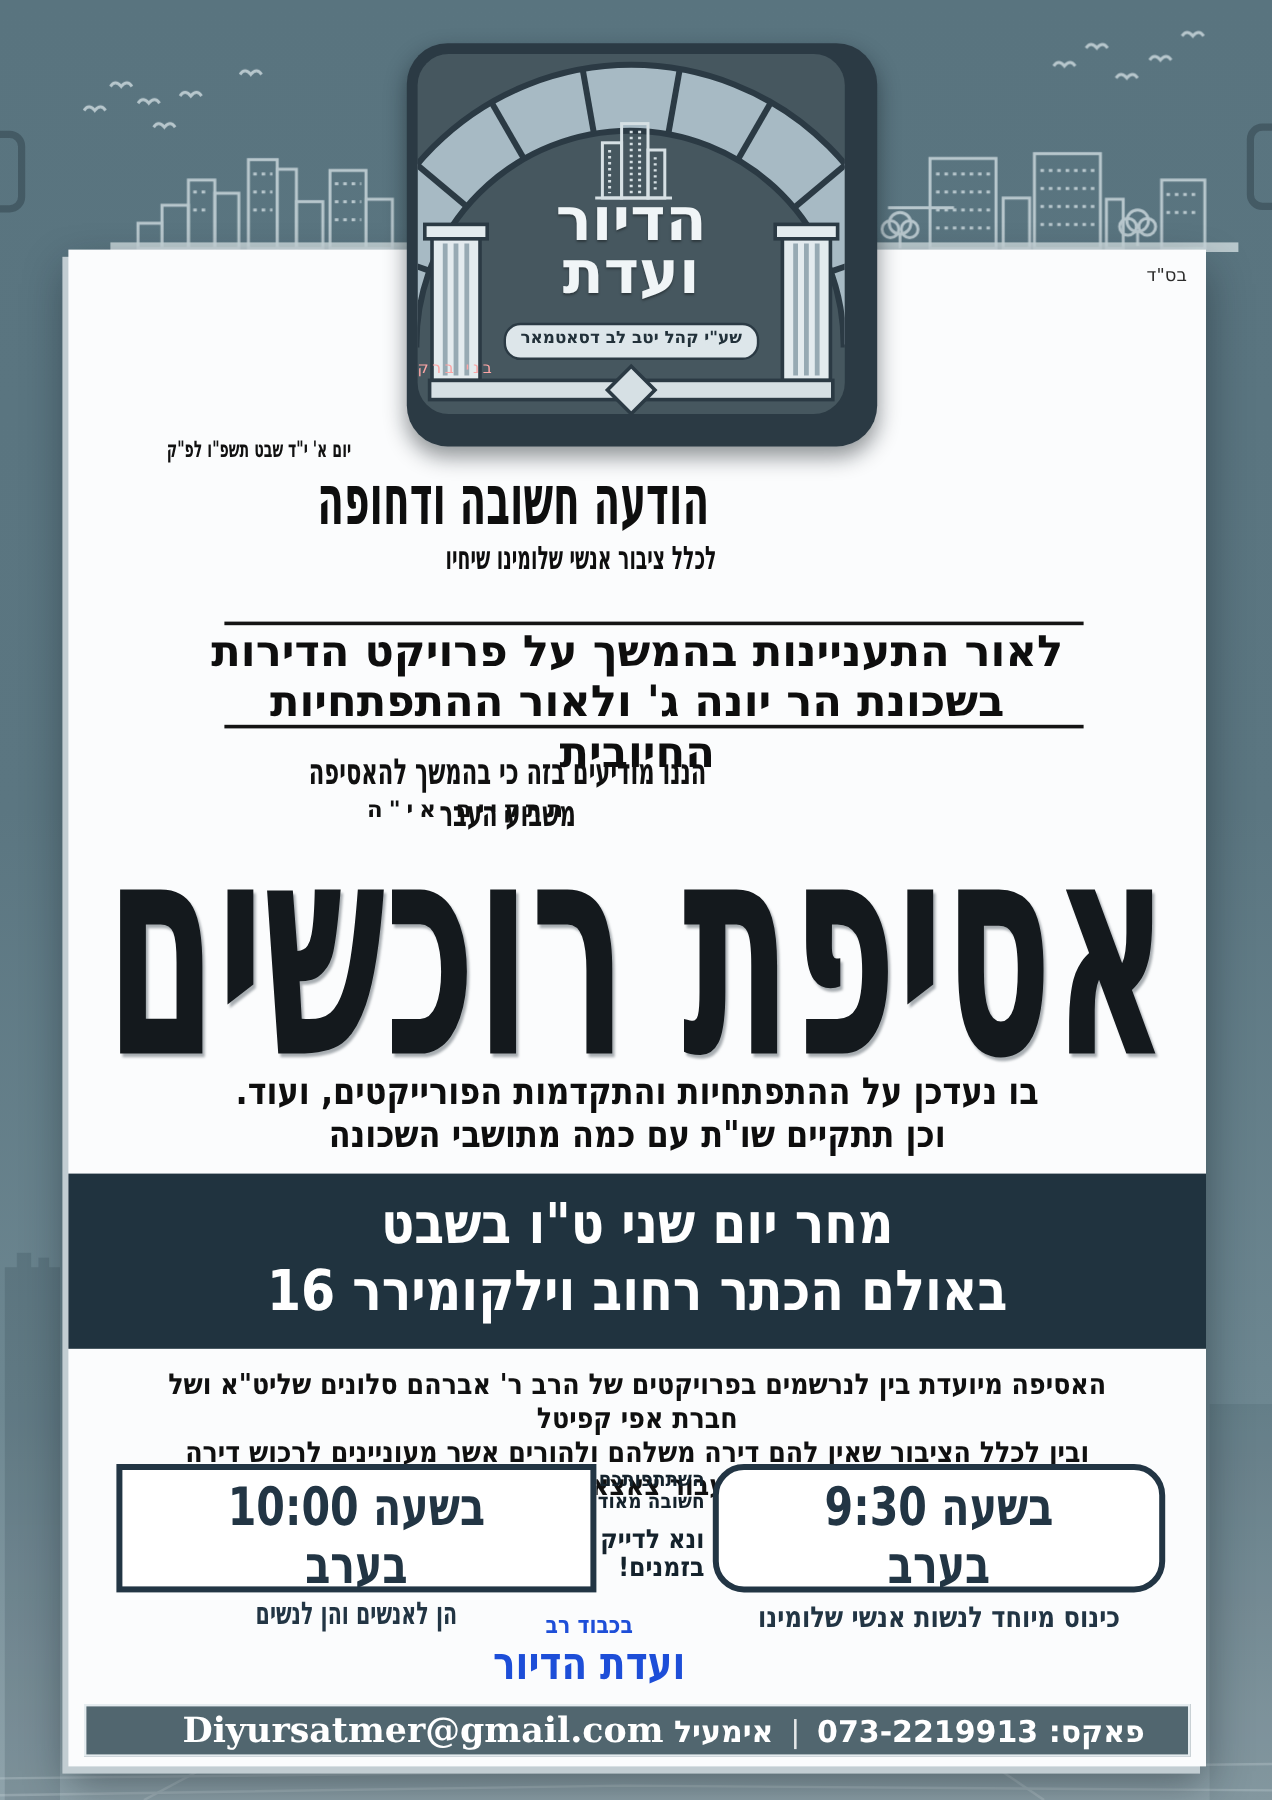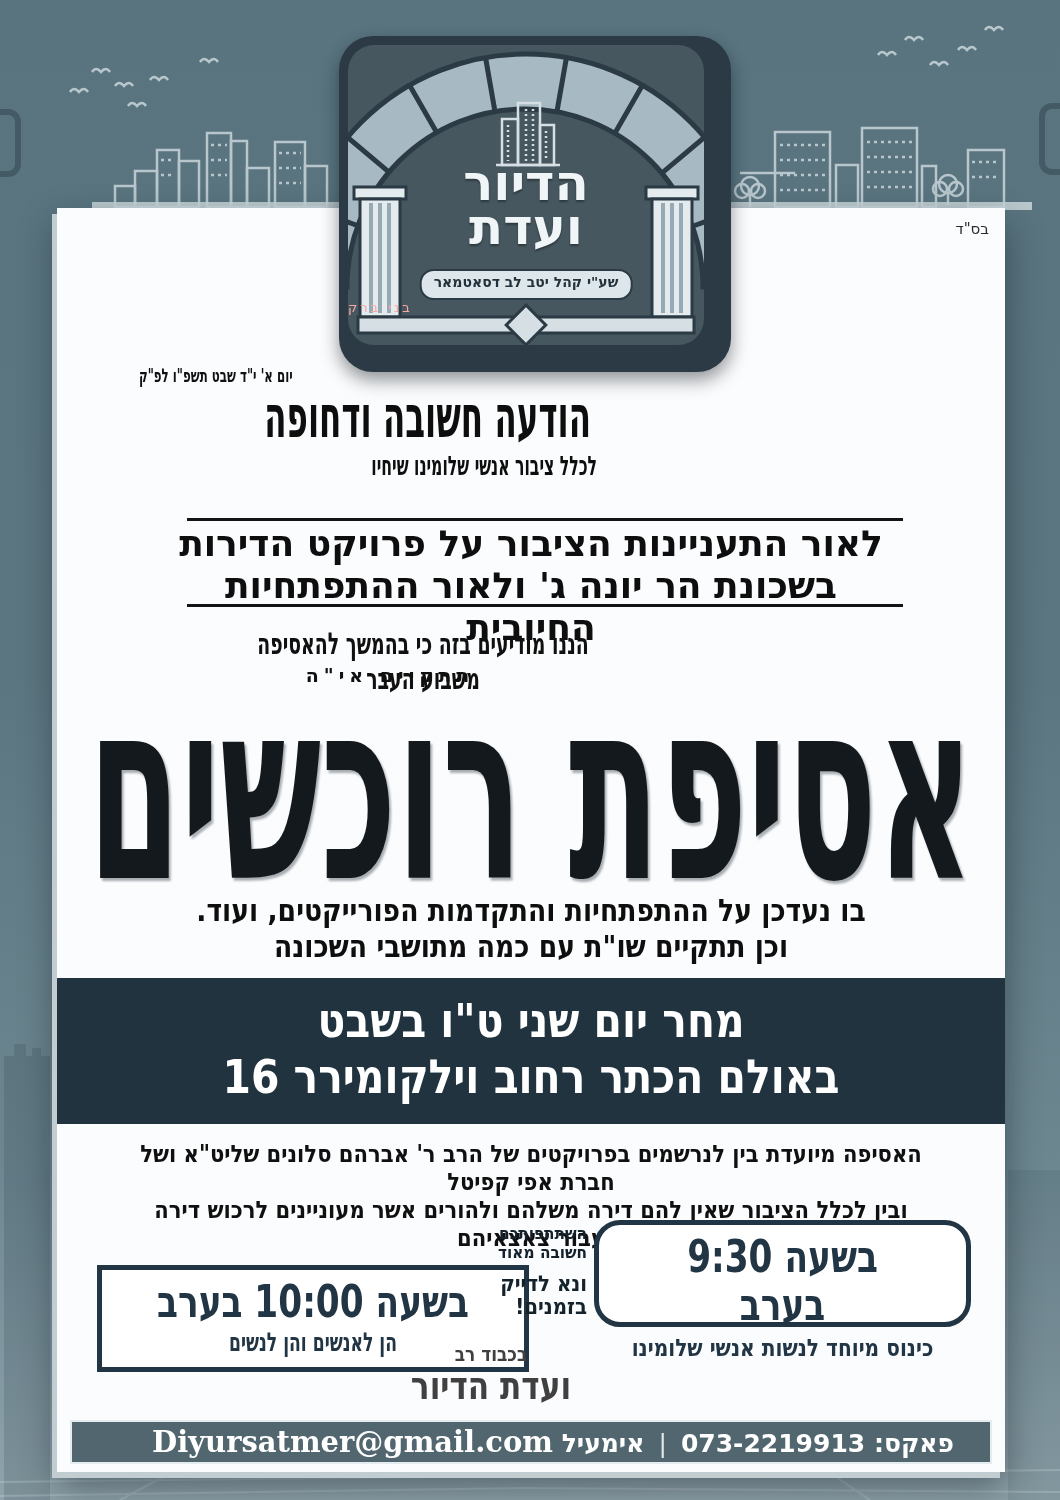--- a/index.html
+++ b/index.html
@@ -37,32 +37,32 @@
            font-weight:700;color:#0e0e0e;--sx:.86;}
 
   .banner{left:0;top:770px;width:948px;height:146px;background:#20333f;color:#fff;}
   .banner-line{font-size:47px;line-height:56px;font-weight:900;--sx:.87;text-align:center;}
   .banner-pad{padding-top:15px;}
 
   .audience{top:932px;left:20px;width:908px;font-size:24px;line-height:28px;
             font-weight:700;color:#101010;--sx:.88;}
 
   .timebox{top:1012px;height:107px;border:5px solid #223544;background:#fff;text-align:center;color:#223544;}
-  .box-left{left:40px;width:432px;margin-top:45px;}
+  .box-left{left:40px;width:400px;}
   .box-right{left:537px;width:377px;border-radius:26px;}
   .box-time{font-size:44px;line-height:48px;font-weight:900;margin-top:8px;--sx:.78;}
   .box-note-l{font-size:26px;line-height:28px;font-weight:800;margin-top:2px;--sx:.66;}
   .box-note-r{font-size:24px;line-height:30px;font-weight:800;margin-top:4px;--sx:.84;}
 
   .reminder{top:1016px;left:418px;width:118px;text-align:right;color:#14222c;}
   .rem-s{font-size:17px;line-height:19px;font-weight:700;--sx:.9;}
   .rem-b{font-size:22px;line-height:23px;font-weight:800;--sx:.9;}
   .rem-gap{height:10px;}
 
-  .signature{top:1135px;left:0;width:868px;text-align:center;color:#404040;}
+  .signature{top:1135px;left:0;width:868px;text-align:center;color:#1d4ed8;}
   .sig-pre{font-size:20px;line-height:22px;font-weight:700;--sx:.85;}
   .sig-name{font-size:38px;line-height:42px;font-weight:700;--sx:.82;
             font-family:"DejaVu Serif","DejaVu Sans",sans-serif;}
 
   .contactbar{left:13px;top:1212px;width:922px;height:44px;background:#51666f;
               border:2px solid #e5ecef;color:#fff;text-align:center;line-height:40px;
               font-size:25px;font-weight:700;white-space:nowrap;padding-left:44px;}
   .contactbar .sep{padding:0 14px;opacity:.85;font-weight:400;}
   .email{font-family:"DejaVu Serif","Liberation Serif",serif;font-size:29px;font-weight:700;}
 
@@ -196,21 +196,21 @@
     <div class="abs date sxl">יום א' י"ד שבט תשפ"ו לפ"ק</div>
 
     <header class="abs letterhead">
       <div class="lh-title sx">הודעה חשובה ודחופה</div>
       <div class="lh-sub sx">לכלל ציבור אנשי שלומינו שיחיו</div>
     </header>
 
     <div class="abs rule" style="top:310px"></div>
 
     <div class="abs context ctr">
-      <div>לאור התעניינות הציבור על פרויקט הדירות</div>
+      <div>לאור התעניינות בהמשך על פרויקט הדירות</div>
       <div>בשכונת הר יונה ג' ולאור ההתפתחיות החיובית</div>
     </div>
 
     <div class="abs rule" style="top:396px"></div>
 
     <div class="abs announce ctr sx">הננו מודיעים בזה כי בהמשך להאסיפה משבוע העבר</div>
 
     <div class="abs spaced ctr">תתקיים אי"ה</div>
 
     <svg class="abs bigtitle-svg" width="908" height="212" viewBox="0 0 908 212">

